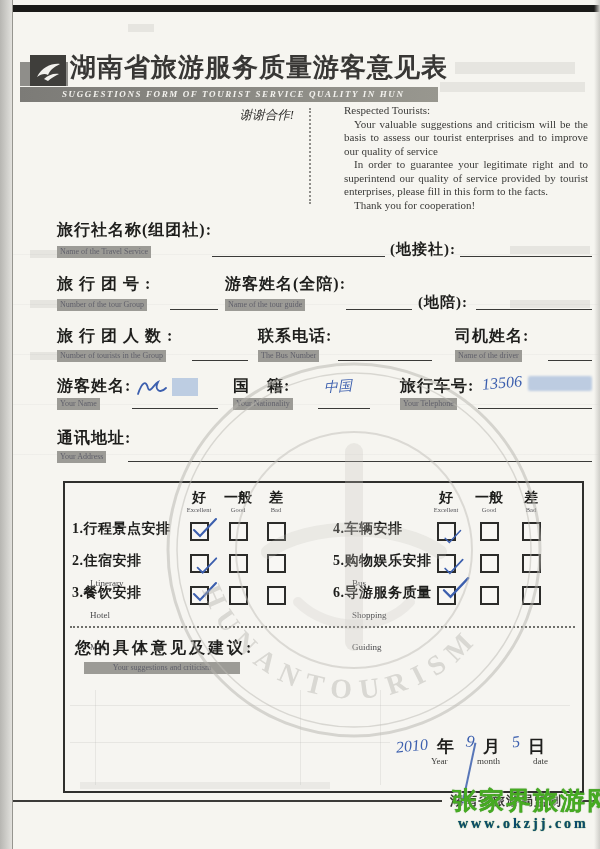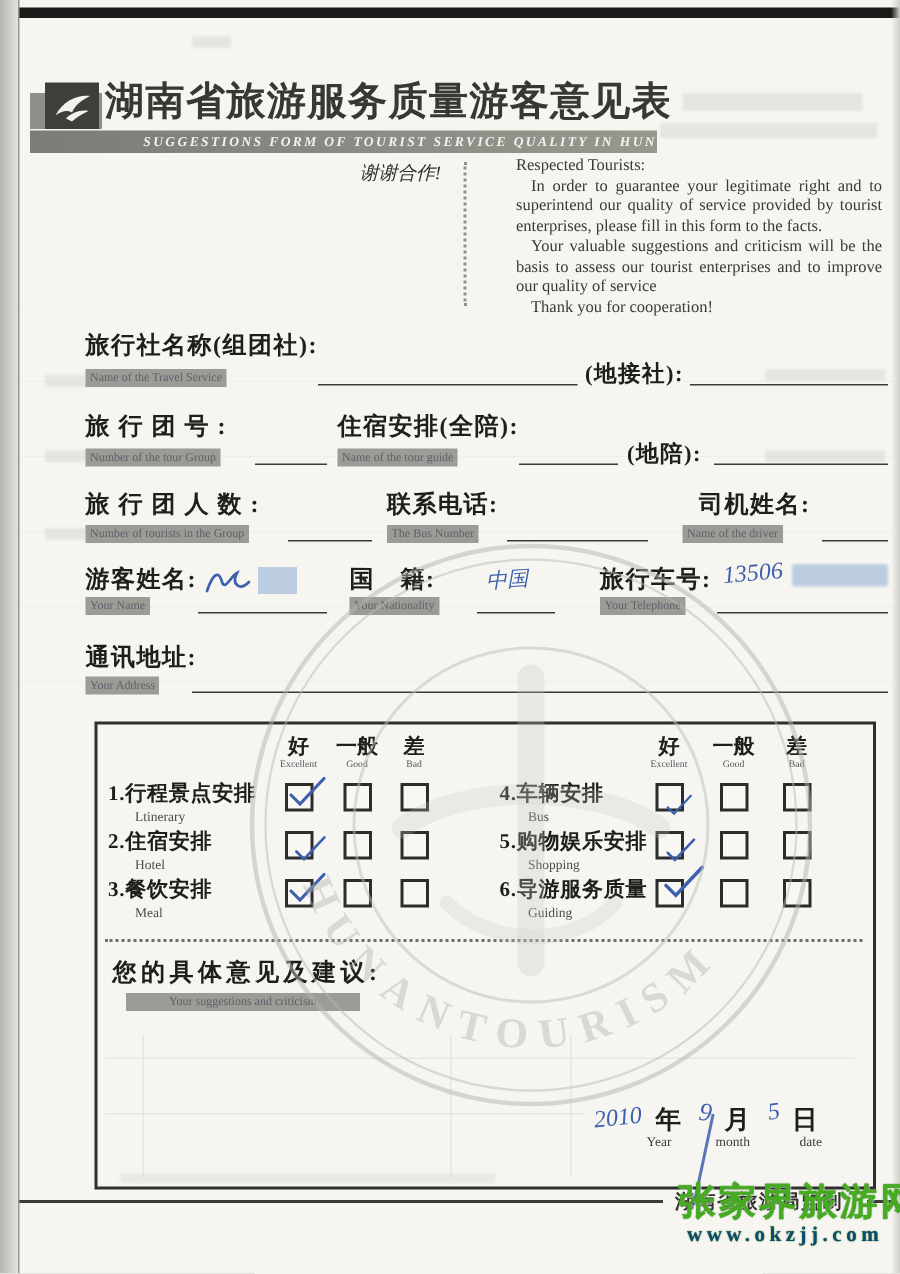--- a/index.html
+++ b/index.html
@@ -13,21 +13,21 @@
   .bleed{left:12px;top:205px;width:588px;height:280px;opacity:.6;
          background:repeating-linear-gradient(180deg,transparent 0 49px,rgba(130,130,130,.10) 49px 50px);}
   .ghost{background:#8d8c88;opacity:.14;filter:blur(.6px);}
   .ghostline{background:#8d8c88;opacity:.18;}
   
   .logo-shadow{left:20px;top:62px;width:48px;height:24px;background:#8f8e8a;}
   .logo-box{left:30px;top:55px;width:36px;height:31px;background:#3f3e3b;}
   .title-cn{left:70px;top:50px;font-size:26px;font-weight:bold;color:#38373­5;color:#383735;letter-spacing:1px;white-space:nowrap;}
   .title-bar{left:20px;top:87px;width:418px;height:15px;background:linear-gradient(90deg,#7c7b77,#98978f);
              color:#f3f2ee;font-size:9px;font-weight:bold;font-style:italic;letter-spacing:1.6px;
-             line-height:15px;padding-left:42px;box-sizing:border-box;white-space:nowrap;text-align:right;}
+             line-height:15px;padding-left:42px;box-sizing:border-box;white-space:nowrap;}
   
   .intro-cn{left:100px;top:106px;width:208px;font-size:12.5px;line-height:19px;color:#2e2d2b;font-style:italic;}
   .intro-cn p{margin:0;text-indent:2em;}
   .intro-cn .sal{text-indent:0;}
   .intro-cn .thx{text-indent:0;text-align:right;padding-right:14px;}
   .vdot{left:309px;top:108px;height:96px;width:0;border-left:2px dotted #8f8e8a;}
   .intro-en{left:320px;top:104px;width:268px;font-size:11px;line-height:13.5px;color:#3a3a38;text-align:justify;}
   .intro-en p{margin:0;text-indent:10px;padding-left:24px;}
   .intro-en .sal{text-indent:0;}
   
@@ -36,21 +36,21 @@
   .strip{background:#9c9b96;color:#60606a;font-size:8px;line-height:10px;padding:1px 3px;white-space:nowrap;}
   .line{border-bottom:1.5px solid #3a3a38;height:14px;}
   .hand{color:#3c5fae;font-style:italic;white-space:nowrap;}
   .censor{background:#aabfdd;opacity:.75;filter:blur(1.2px);border-radius:2px;}
   
   .box{left:63px;top:481px;width:517px;height:308px;border:2px solid #2f2f2d;background:rgba(248,247,243,.25);}
   .scale-col{width:46px;text-align:center;}
   .scale-cn{font-size:14px;font-weight:bold;color:#1e1e1c;}
   .scale-en{font-size:6.5px;color:#55555a;margin-top:-1px;}
   .item-cn{font-size:14px;font-weight:bold;color:#1e1e1c;letter-spacing:.5px;white-space:nowrap;}
-  .item-en{font-size:9px;color:#4c4c4e;white-space:nowrap;}
+  .item-en{font-size:9px;color:#4c4c4e;white-space:nowrap;margin-top:39px;}
   .cb{position:absolute;top:0;width:15px;height:15px;border:2px solid #2c2c2a;background:rgba(250,250,247,.5);}
   .cb .tick{display:none;position:absolute;left:-1px;top:-9px;width:27px;height:25px;pointer-events:none;}
   .cb.checked .tick{display:block;}
   .tick path{stroke:#3c5fae;stroke-width:2.1;fill:none;stroke-linecap:round;}
   .dotsep{border-top:2px dotted #6f6f6b;height:0;}
   
   .date-cn{font-size:17px;font-weight:bold;color:#1e1e1c;}
   .date-en{font-size:9px;color:#3c3c3a;}
   
   .rule{height:0;border-top:2px solid #3c3b38;}
@@ -94,47 +94,47 @@
   </div>
   <div class="abs title-cn">湖南省旅游服务质量游客意见表</div>
   <div class="abs title-bar">SUGGESTIONS FORM OF TOURIST SERVICE QUALITY IN HUN</div>
 
   <div class="abs intro-cn">
     <p class="thx">谢谢合作!</p>
   </div>
   <div class="abs vdot"></div>
   <div class="abs intro-en">
     <p class="sal">Respected Tourists:</p>
+    <p>Your valuable suggestions and criticism will be the basis to assess our tourist enterprises and to improve our quality of service</p>
     <p>In order to guarantee your legitimate right and to superintend our quality of service provided by tourist enterprises, please fill in this form to the facts.</p>
-    <p>Your valuable suggestions and criticism will be the basis to assess our tourist enterprises and to improve our quality of service</p>
     <p>Thank you for cooperation!</p>
   </div>
 
   <div class="abs cnl" style="left:57px;top:220px">旅行社名称(组团社):</div>
   <span class="abs strip" style="left:57px;top:246px">Name of the Travel Service</span>
   <div class="abs line" style="left:212px;top:242px;width:173px"></div>
   <div class="abs cnl-sm" style="left:390px;top:240px">(地接社):</div>
   <div class="abs line" style="left:460px;top:242px;width:132px"></div>
 
   <div class="abs cnl" style="left:57px;top:274px">旅 行 团 号 :</div>
   <span class="abs strip" style="left:57px;top:299px">Number of the tour Group</span>
   <div class="abs line" style="left:170px;top:295px;width:48px"></div>
-  <div class="abs cnl" style="left:225px;top:274px">住宿安排(全陪):</div>
+  <div class="abs cnl" style="left:225px;top:274px">游客姓名(全陪):</div>
   <span class="abs strip" style="left:225px;top:299px">Name of the tour guide</span>
   <div class="abs line" style="left:346px;top:295px;width:66px"></div>
   <div class="abs cnl-sm" style="left:418px;top:293px">(地陪):</div>
   <div class="abs line" style="left:476px;top:295px;width:116px"></div>
 
   <div class="abs cnl" style="left:57px;top:326px">旅 行 团 人 数 :</div>
   <span class="abs strip" style="left:57px;top:350px">Number of tourists in the Group</span>
   <div class="abs line" style="left:192px;top:346px;width:56px"></div>
   <div class="abs cnl" style="left:258px;top:326px">联系电话:</div>
   <span class="abs strip" style="left:258px;top:350px">The Bus Number</span>
   <div class="abs line" style="left:338px;top:346px;width:94px"></div>
-  <div class="abs cnl" style="left:466px;top:326px">司机姓名:</div>
+  <div class="abs cnl" style="left:455px;top:326px">司机姓名:</div>
   <span class="abs strip" style="left:455px;top:350px">Name of the driver</span>
   <div class="abs line" style="left:548px;top:346px;width:44px"></div>
 
   <div class="abs cnl" style="left:57px;top:376px">游客姓名:</div>
   <span class="abs strip" style="left:57px;top:398px">Your Name</span>
   <div class="abs line" style="left:132px;top:394px;width:86px"></div>
   <svg class="abs" style="left:134px;top:374px" width="78" height="28" viewBox="0 0 78 28">
     <rect x="38" y="4" width="26" height="18" fill="#aabfdd" opacity="0.75"></rect>
     <path d="M4 20 C8 8, 12 6, 14 14 C16 20, 20 10, 24 8 C20 16, 26 20, 32 14" stroke="#3c5fae" stroke-width="1.8" fill="none" stroke-linecap="round"></path>
   </svg>

